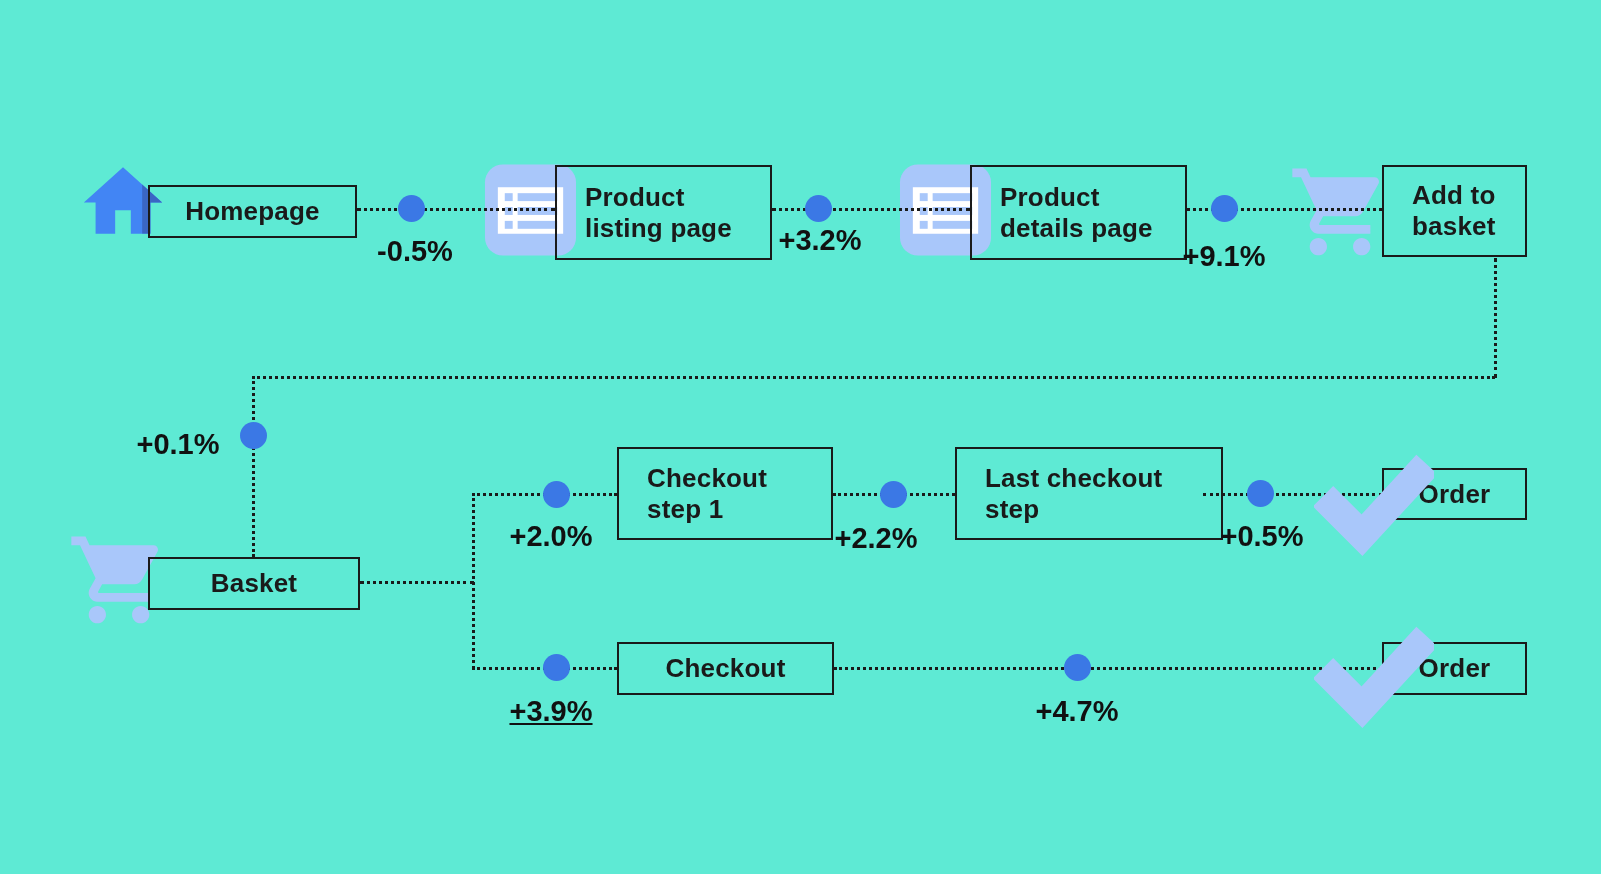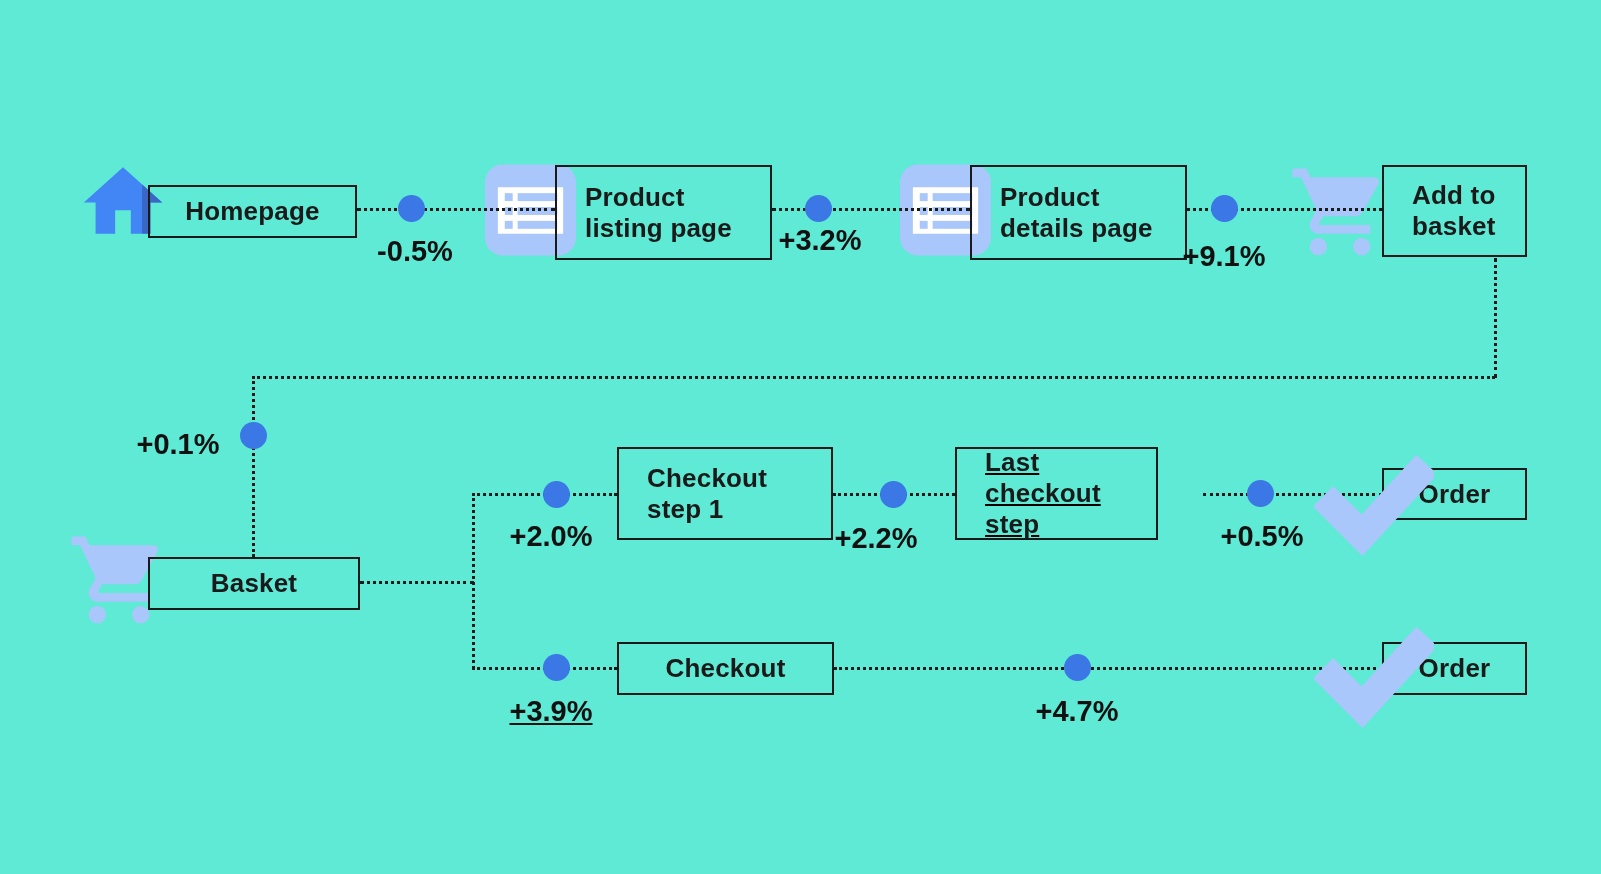--- a/index.html
+++ b/index.html
@@ -134,21 +134,21 @@
     <span class="lbl">Add to
 basket</span>
   </div>
   <div class="box" style="left:148px;top:557px;width:212px;height:53px;">
     <span class="lbl">Basket</span>
   </div>
   <div class="box align-left" style="left:617px;top:447px;width:216px;height:93px;">
     <span class="lbl">Checkout
 step 1</span>
   </div>
-  <div class="box align-left" style="left:955px;top:447px;width:203px;height:93px;text-decoration:underline;">
+  <div class="box align-left" style="left:955px;top:447px;width:268px;height:93px;">
     <span class="lbl">Last checkout
 step</span>
   </div>
   <div class="box" style="left:1382px;top:468px;width:145px;height:52px;">
     <span class="lbl">Order</span>
   </div>
   <div class="box" style="left:617px;top:642px;width:217px;height:53px;">
     <span class="lbl">Checkout</span>
   </div>
   <div class="box" style="left:1382px;top:642px;width:145px;height:53px;">

